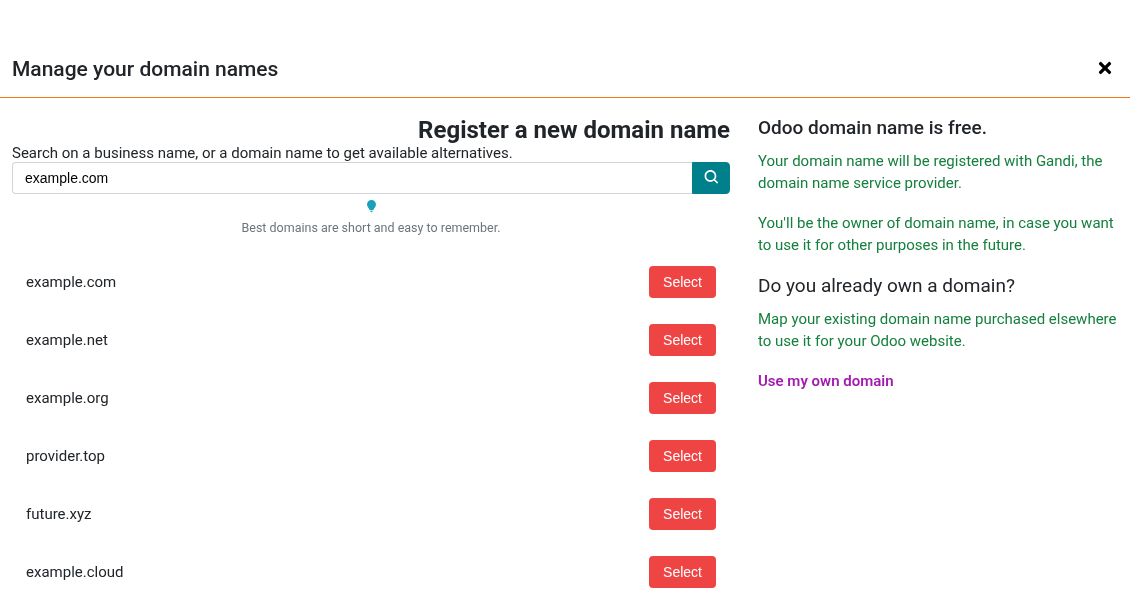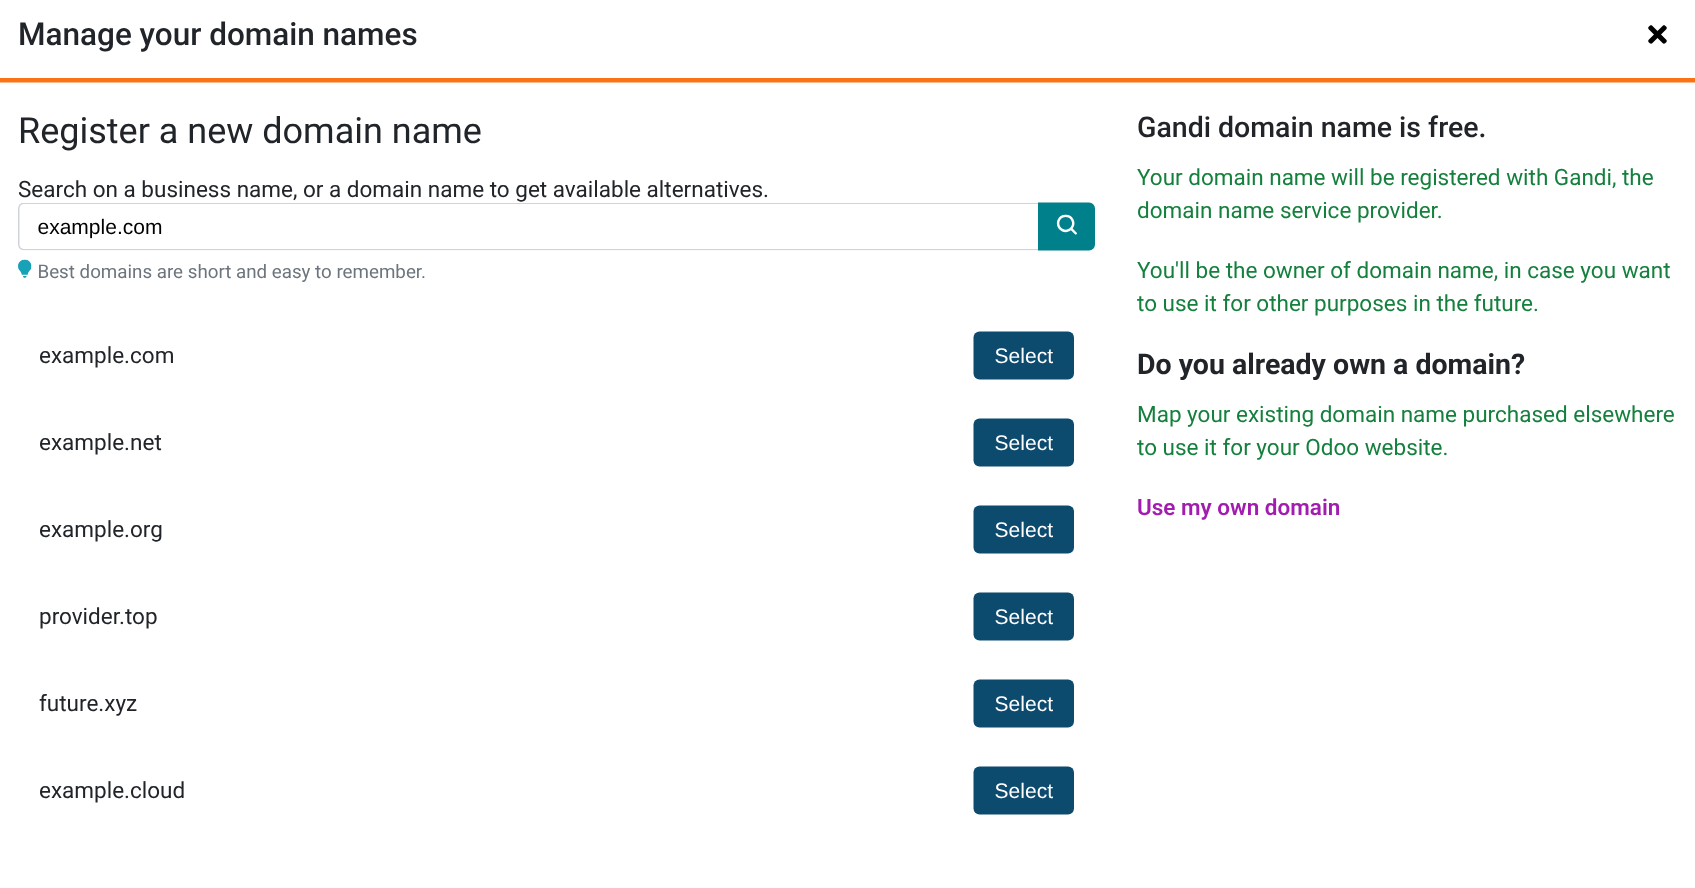--- a/index.html
+++ b/index.html
@@ -9,21 +9,22 @@
       background: #fff;
       width: 1130px;
       height: 592px;
       overflow: hidden;
     }
     .modal-header {
       display: flex;
       justify-content: space-between;
       align-items: center;
       padding: 10px 12px 14px 12px;
-      border-bottom: 3px solid #f97316;
+      border-bottom: 1px solid #f97316;
+      margin-top: 45px;
     }
     .modal-header h1 {
       font-size: 21px;
       font-weight: 500;
       color: #212529;
     }
     .close-btn {
       background: none;
       border: none;
       cursor: pointer;
@@ -39,23 +40,23 @@
       flex: 1;
       padding-right: 28px;
       max-width: 760px;
     }
     .right-col {
       width: 360px;
       padding-left: 0;
     }
     .register-heading {
       font-size: 24px;
-      font-weight: 400;
-      color: #212529;
-      margin-bottom: 16px;
+      font-weight: 700;
+      color: #212529;
+      text-align: right;
     }
     .subheading {
       font-size: 15px;
       color: #212529;
     }
     .search-group {
       display: flex;
       margin-bottom: 6px;
     }
     .search-input {
@@ -78,39 +79,40 @@
       justify-content: center;
     }
     .search-btn svg { width: 14px; height: 14px; }
     .hint {
       font-size: 12.5px;
       color: #6c757d;
       margin-bottom: 18px;
       display: flex;
       align-items: center;
       gap: 4px;
+      flex-direction: column;
     }
     .hint-icon {
       color: #17a2b8;
     }
     .domain-list {
       list-style: none;
     }
     .domain-row {
       display: flex;
       justify-content: space-between;
       align-items: center;
       padding: 13px 14px 13px 14px;
     }
     .domain-name {
       font-size: 15px;
       color: #212529;
     }
     .select-btn {
-      background: #0c4a6e;
+      background: #ef4444;
       color: #fff;
       border: none;
       padding: 8px 14px;
       font-size: 14px;
       font-weight: 500;
       border-radius: 4px;
       cursor: pointer;
     }
     .right-heading {
       font-size: 19px;
@@ -119,21 +121,21 @@
       margin-bottom: 12px;
     }
     .right-para {
       font-size: 15px;
       color: #15803d;
       line-height: 1.45;
       margin-bottom: 18px;
     }
     .own-heading {
       font-size: 19px;
-      font-weight: 700;
+      font-weight: 400;
       color: #212529;
       margin-bottom: 12px;
       margin-top: 6px;
     }
     .link {
       font-size: 15px;
       color: #a21caf;
       font-weight: 600;
       cursor: pointer;
       text-decoration: none;
@@ -200,20 +202,20 @@
         <button class="select-btn">Select</button>
       </li>
       <li class="domain-row">
         <span class="domain-name">example.cloud</span>
         <button class="select-btn">Select</button>
       </li>
     </ul>
   </div>
 
   <div class="right-col">
-    <h3 class="right-heading">Gandi domain name is free.</h3>
+    <h3 class="right-heading">Odoo domain name is free.</h3>
     <p class="right-para">Your domain name will be registered with Gandi, the domain name service provider.</p>
     <p class="right-para">You'll be the owner of domain name, in case you want to use it for other purposes in the future.</p>
     <h3 class="own-heading">Do you already own a domain?</h3>
     <p class="right-para">Map your existing domain name purchased elsewhere to use it for your Odoo website.</p>
     <a class="link">Use my own domain</a>
   </div>
 </div>
 
 </body></html>

